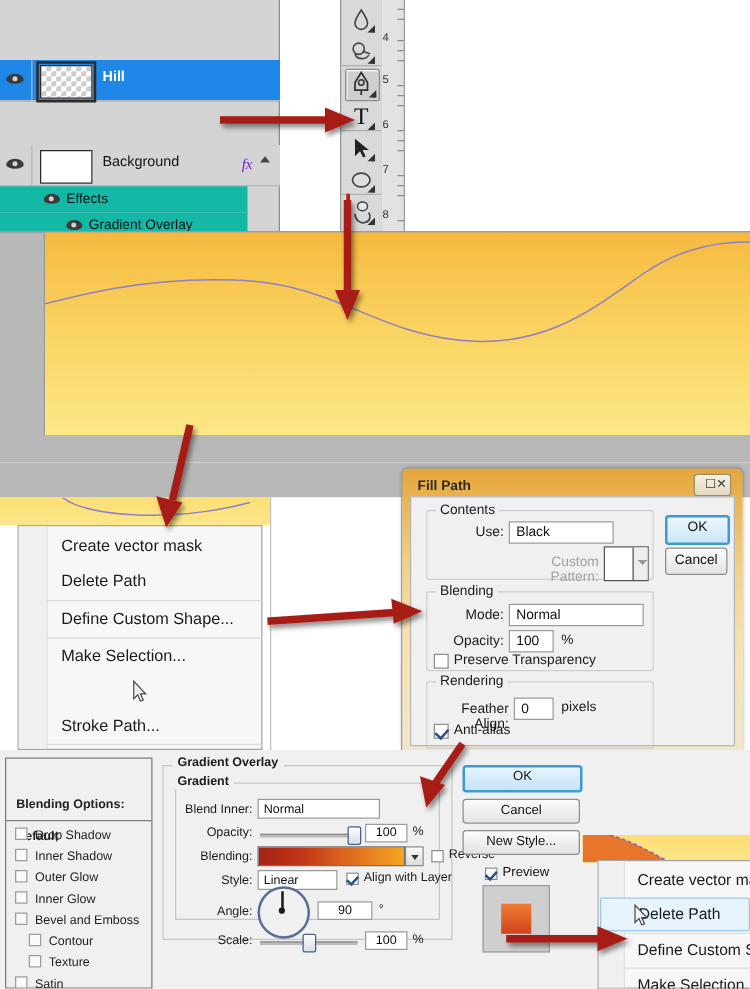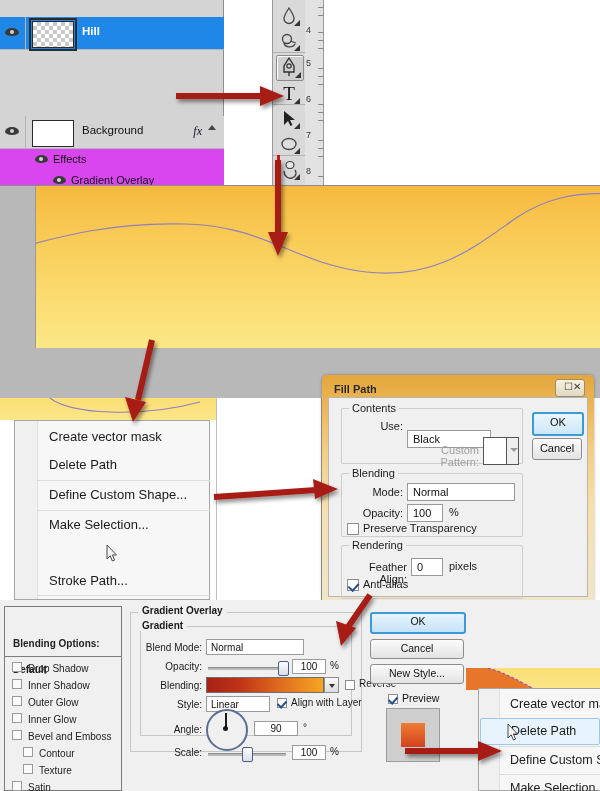--- a/index.html
+++ b/index.html
@@ -20,42 +20,42 @@
   .lockico.i3{left:84px;}
   .lockico.i4{left:102px;border:1px solid #444;background:#e8e8e8;}
   .lockico.i4:after{content:"";position:absolute;left:1px;top:1px;width:4px;height:7px;background:#555;}
   #fillLbl{position:absolute;right:62px;top:2px;font-size:10px;color:#1a1a1a;}
   #fillBox{position:absolute;right:11px;top:1px;width:48px;height:14px;background:#fff;
      border:1px solid #7a7a7a;font-size:10px;color:#000;text-align:center;line-height:14px;}
   #fillGrip{position:absolute;right:3px;top:1px;width:5px;height:14px;background:#c6c6c6;border:1px solid #999;}
 
   .layerRow{position:absolute;left:0;width:224px;height:33px;border-bottom:1px solid #b6b6b6;
      background:#d4d4d4;box-sizing:border-box;}
-  .layerRow.sel{background:#1f87e8;}
+  .layerRow.sel{background:#1f87e8;margin-top:31px;}
   .eyeCell{position:absolute;left:0;top:0;width:25px;height:32px;border-right:1px solid #b6b6b6;}
   .eye{position:absolute;left:5px;top:10px;width:14px;height:10px;}
   .eye:before{content:"";position:absolute;left:0;top:1px;width:14px;height:8px;
      border-radius:50% 50% 50% 50%/60% 60% 40% 40%;background:#3a3a3a;}
   .eye:after{content:"";position:absolute;left:5px;top:3px;width:4px;height:4px;border-radius:50%;background:#d4d4d4;}
   .thumb{position:absolute;left:32px;top:4px;width:40px;height:25px;border:1px solid #2b2b2b;background:#fff;}
   .thumb.checker{
     background-image:
       linear-gradient(45deg,#c9c9c9 25%,transparent 25%,transparent 75%,#c9c9c9 75%),
       linear-gradient(45deg,#c9c9c9 25%,transparent 25%,transparent 75%,#c9c9c9 75%);
     background-size:8px 8px;background-position:0 0,4px 4px;background-color:#fff;}
   .thumb.outlined{outline:2px solid #2b2b2b;outline-offset:1px;}
   .cloudy{position:absolute;left:4px;top:5px;width:16px;height:5px;border-radius:8px;background:#f0d27a;}
   .linkico{position:absolute;right:1px;bottom:1px;width:14px;height:14px;background:#e9e9e9;border:1px solid #555;}
   .linkico:after{content:"";position:absolute;left:3px;top:2px;width:7px;height:9px;border:1px solid #444;background:#fff;}
   .layerName{position:absolute;left:82px;top:8px;font-size:11.5px;color:#111;}
   .layerRow.sel .layerName{color:#fff;font-weight:bold;}
-  .fxMark{position:absolute;right:22px;top:8px;font-size:12px;font-style:italic;font-family:"Liberation Serif",serif;color:#0f172a;}
+  .fxMark{position:absolute;right:22px;top:8px;font-size:12px;font-style:italic;font-family:"Liberation Serif",serif;color:#6d28d9;}
   .fxArrow{position:absolute;right:8px;top:9px;width:0;height:0;border-left:4px solid transparent;
      border-right:4px solid transparent;border-bottom:5px solid #444;}
-  .subRow{position:absolute;left:0;width:224px;height:21px;background:#d946ef;border-bottom:1px solid #c4c4c4;}
+  .subRow{position:absolute;left:0;width:198px;height:21px;background:#14b8a6;border-bottom:1px solid #c4c4c4;}
   .subEye{position:absolute;width:13px;height:9px;top:6px;}
   .subEye:before{content:"";position:absolute;left:0;top:0;width:13px;height:8px;
      border-radius:50% 50% 50% 50%/60% 60% 40% 40%;background:#3a3a3a;}
   .subEye:after{content:"";position:absolute;left:4px;top:2px;width:4px;height:4px;border-radius:50%;background:#d4d4d4;}
   .subLbl{position:absolute;top:4px;font-size:11px;color:#111;}
 
   
   #toolstrip{position:absolute;left:272px;top:0;width:32px;height:185px;background:#d9d9d9;
      border-left:1px solid #9a9a9a;border-right:1px solid #9a9a9a;}
   #toolstrip .grp{position:absolute;left:0;width:32px;border-top:1px solid #b0b0b0;}
@@ -358,21 +358,21 @@
       <div id="fpTitle">Fill Path</div>
       <div id="fpClose">
           <span>☐✕</span>
         </div>
 
       <div id="fpBody">
 
         <div class="fs" style="left:12px;top:10px;width:180px;height:54px"></div>
         <div class="fsLbl" style="left:20px;top:4px">Contents</div>
         <div class="flbl" style="left:44px;top:22px;width:30px">Use:</div>
-        <div class="fcombo" style="left:78px;top:32px;width:84px">Black</div>
+        <div class="fcombo" style="left:78px;top:19px;width:84px">Black</div>
         <div class="flbl dim" style="left:74px;top:46px;width:76px">Custom Pattern:</div>
         <div id="patSwatch" style="left:154px;top:39px">
             <span class="pv"></span>
           </div>
 
         <div class="fs" style="left:12px;top:75px;width:180px;height:62px"></div>
         <div class="fsLbl" style="left:20px;top:69px">Blending</div>
         <div class="flbl" style="left:34px;top:88px;width:40px">Mode:</div>
         <div class="fcombo" style="left:78px;top:85px;width:108px">Normal</div>
         <div class="flbl" style="left:26px;top:109px;width:48px">Opacity:</div>
@@ -433,21 +433,21 @@
         </div>
 
     </div>
 
     <div id="goBox">
       <div id="goOuter"></div>
       <div id="goTitle">Gradient Overlay</div>
       <div id="gradInner"></div>
       <div id="gradSub">Gradient</div>
 
-      <div class="gl" style="left:14px;top:36px;width:58px">Blend Mode:</div>
+      <div class="gl" style="left:14px;top:36px;width:58px">Blend Inner:</div>
       <div class="gcombo" style="left:76px;top:33px;width:98px">Normal</div>
 
       <div class="gl" style="left:14px;top:55px;width:58px">Opacity:</div>
       <div class="slider" style="left:78px;top:61px;width:78px"></div>
       <div class="knob" style="left:148px;top:55px"></div>
       <div class="gtxt" style="left:162px;top:53px;width:34px">100</div>
       <div style="position:absolute;left:200px;top:54px;font-size:10px;color:#1a1a1a">%</div>
 
       <div class="gl" style="left:14px;top:74px;width:58px">Blending:</div>
       <div id="gradSwatch" style="left:76px;top:71px;background:linear-gradient(90deg,#a52214 0%,#c03318 28%,#de6a1e 62%,#f5a623 100%)"></div>

